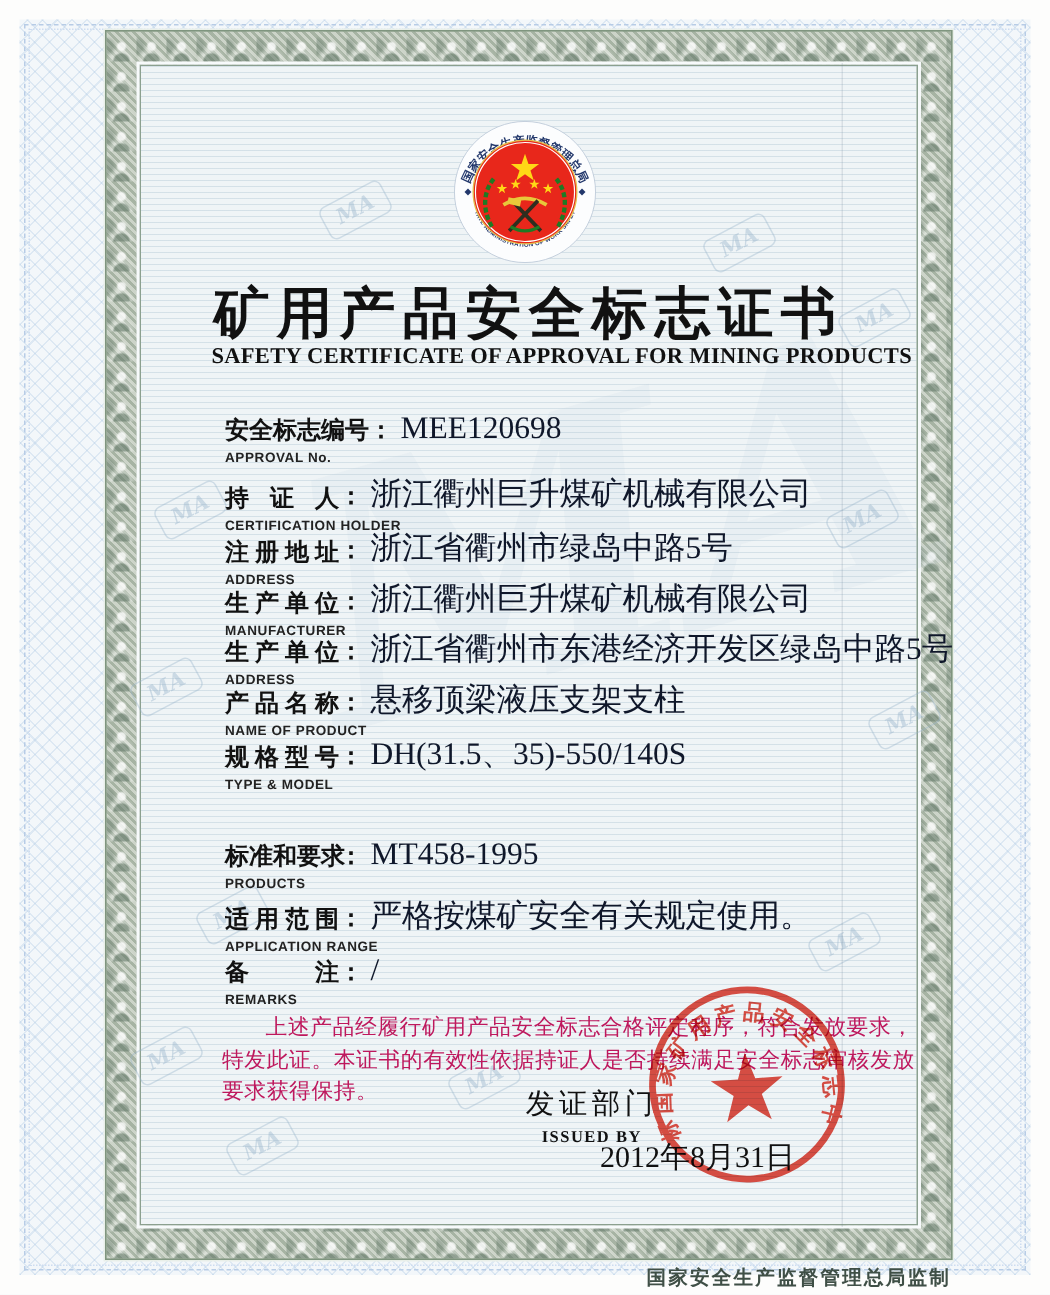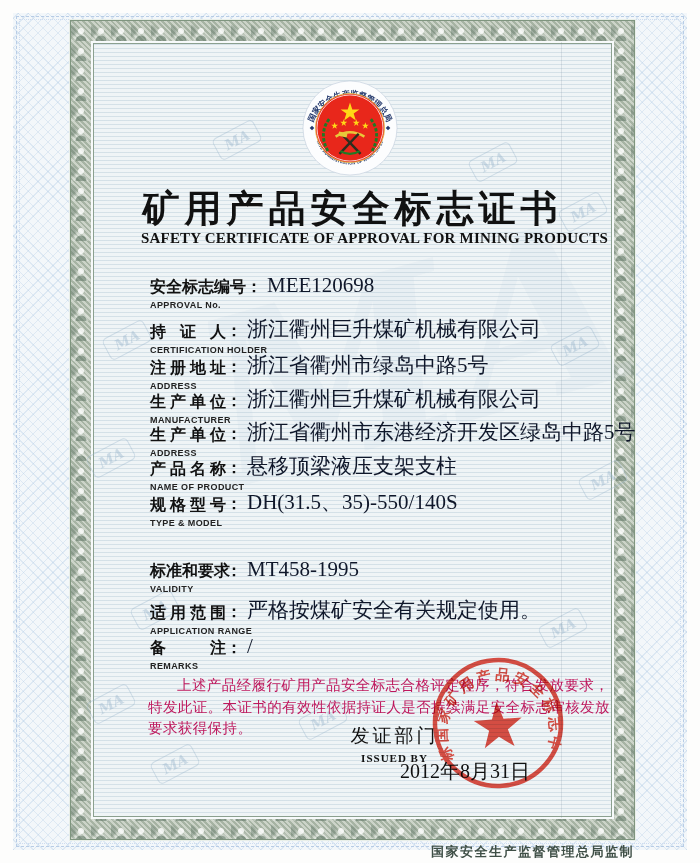--- a/index.html
+++ b/index.html
@@ -197,21 +197,21 @@
   <div class="field-row" style="top:452px;">
     <div class="zh-line"><span class="zh-lbl just w76">产品名称</span><span class="zh-lbl colon">：</span><span class="val">悬移顶梁液压支架支柱</span></div>
     <div class="sub-en">NAME OF PRODUCT</div>
   </div>
   <div class="field-row" style="top:488px;">
     <div class="zh-line"><span class="zh-lbl just w76">规格型号</span><span class="zh-lbl colon">：</span><span class="val">DH(31.5、35)-550/140S</span></div>
     <div class="sub-en">TYPE &amp; MODEL</div>
   </div>
   <div class="field-row" style="top:557px;">
     <div class="zh-line"><span class="zh-lbl just w76">标准和要求</span><span class="zh-lbl colon">：</span><span class="val">MT458-1995</span></div>
-    <div class="sub-en">VALIDITY</div>
+    <div class="sub-en">PRODUCTS</div>
   </div>
   <div class="field-row" style="top:634px;">
     <div class="zh-line"><span class="zh-lbl just w76">备注</span><span class="zh-lbl colon">：</span><span class="val">/</span></div>
     <div class="sub-en">REMARKS</div>
   </div>
   <div class="field-row" style="top:596px;">
     <div class="zh-line"><span class="zh-lbl just w76">适用范围</span><span class="zh-lbl colon">：</span><span class="val">严格按煤矿安全有关规定使用。</span></div>
     <div class="sub-en">APPLICATION RANGE</div>
   </div>
 

